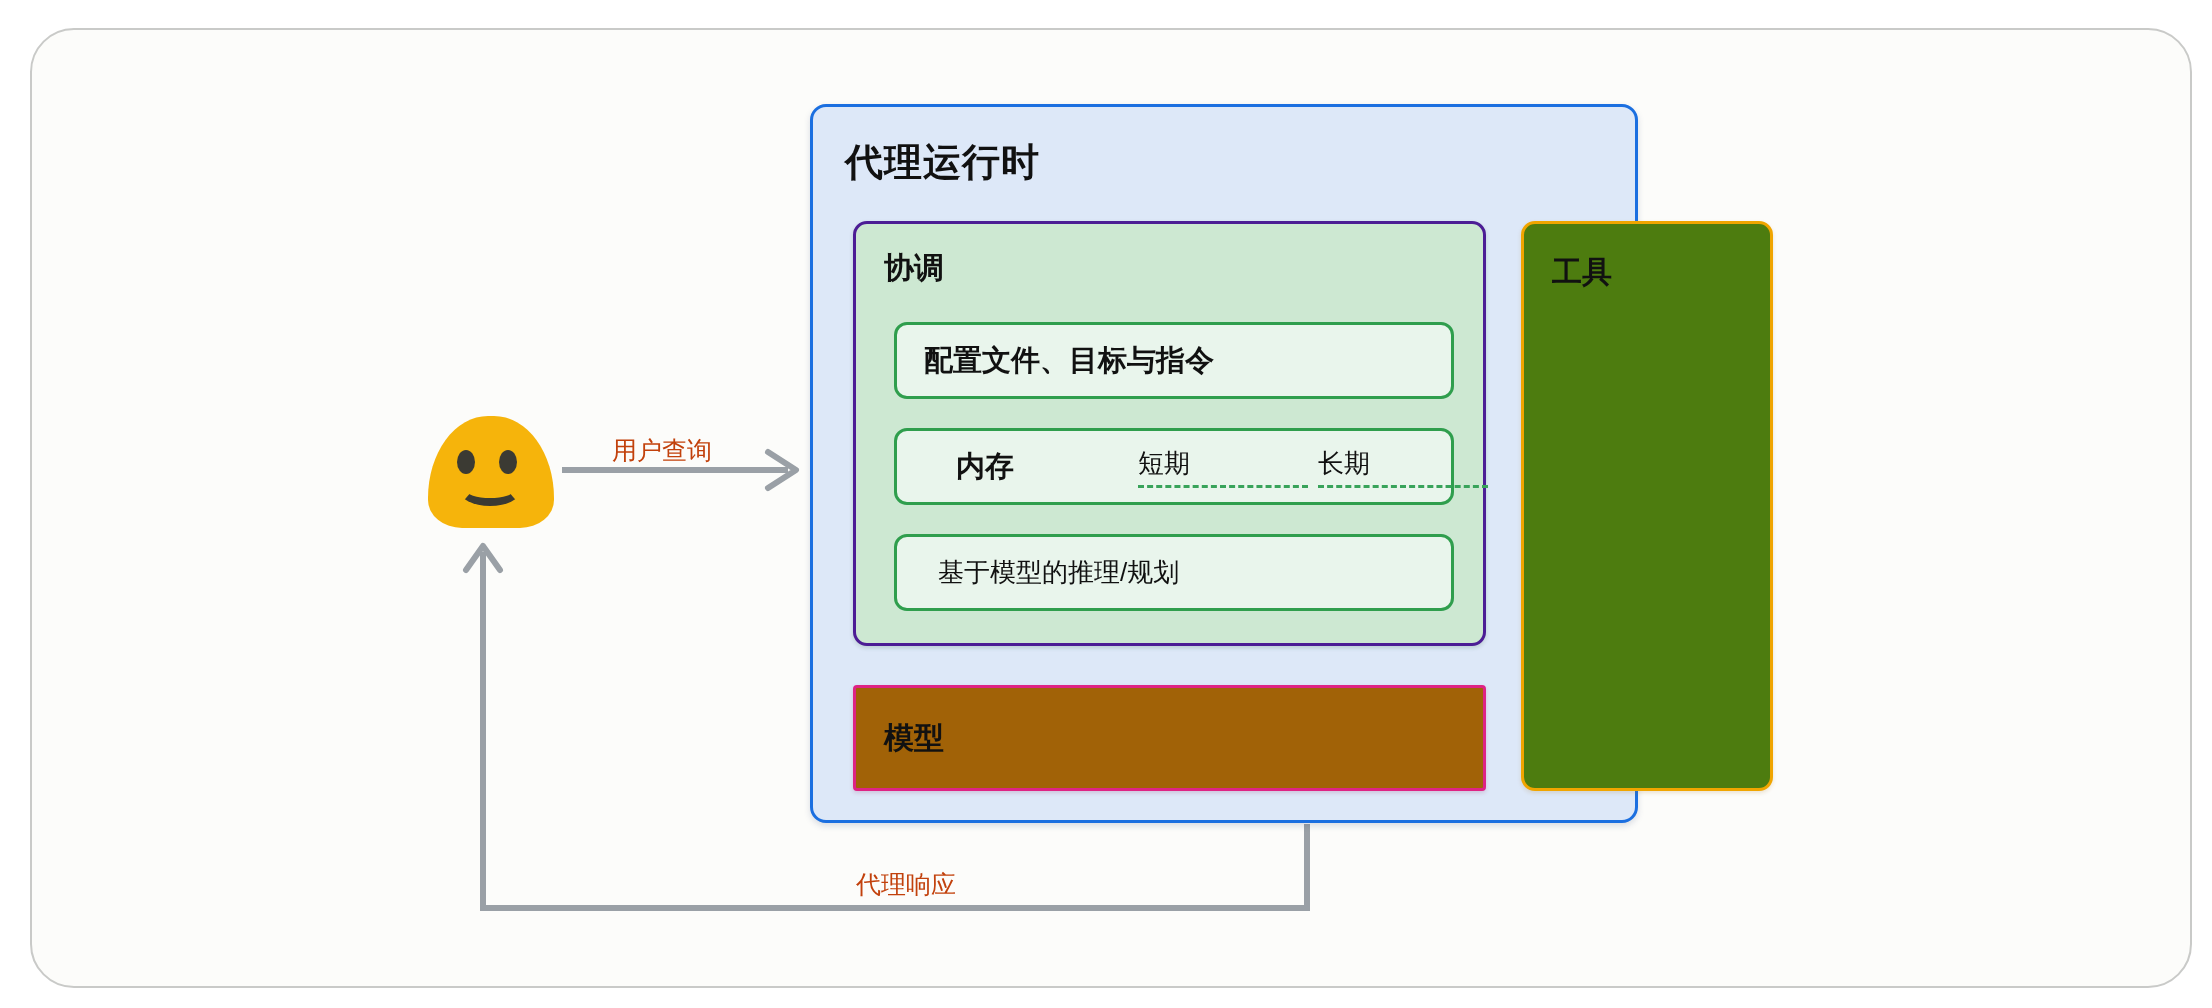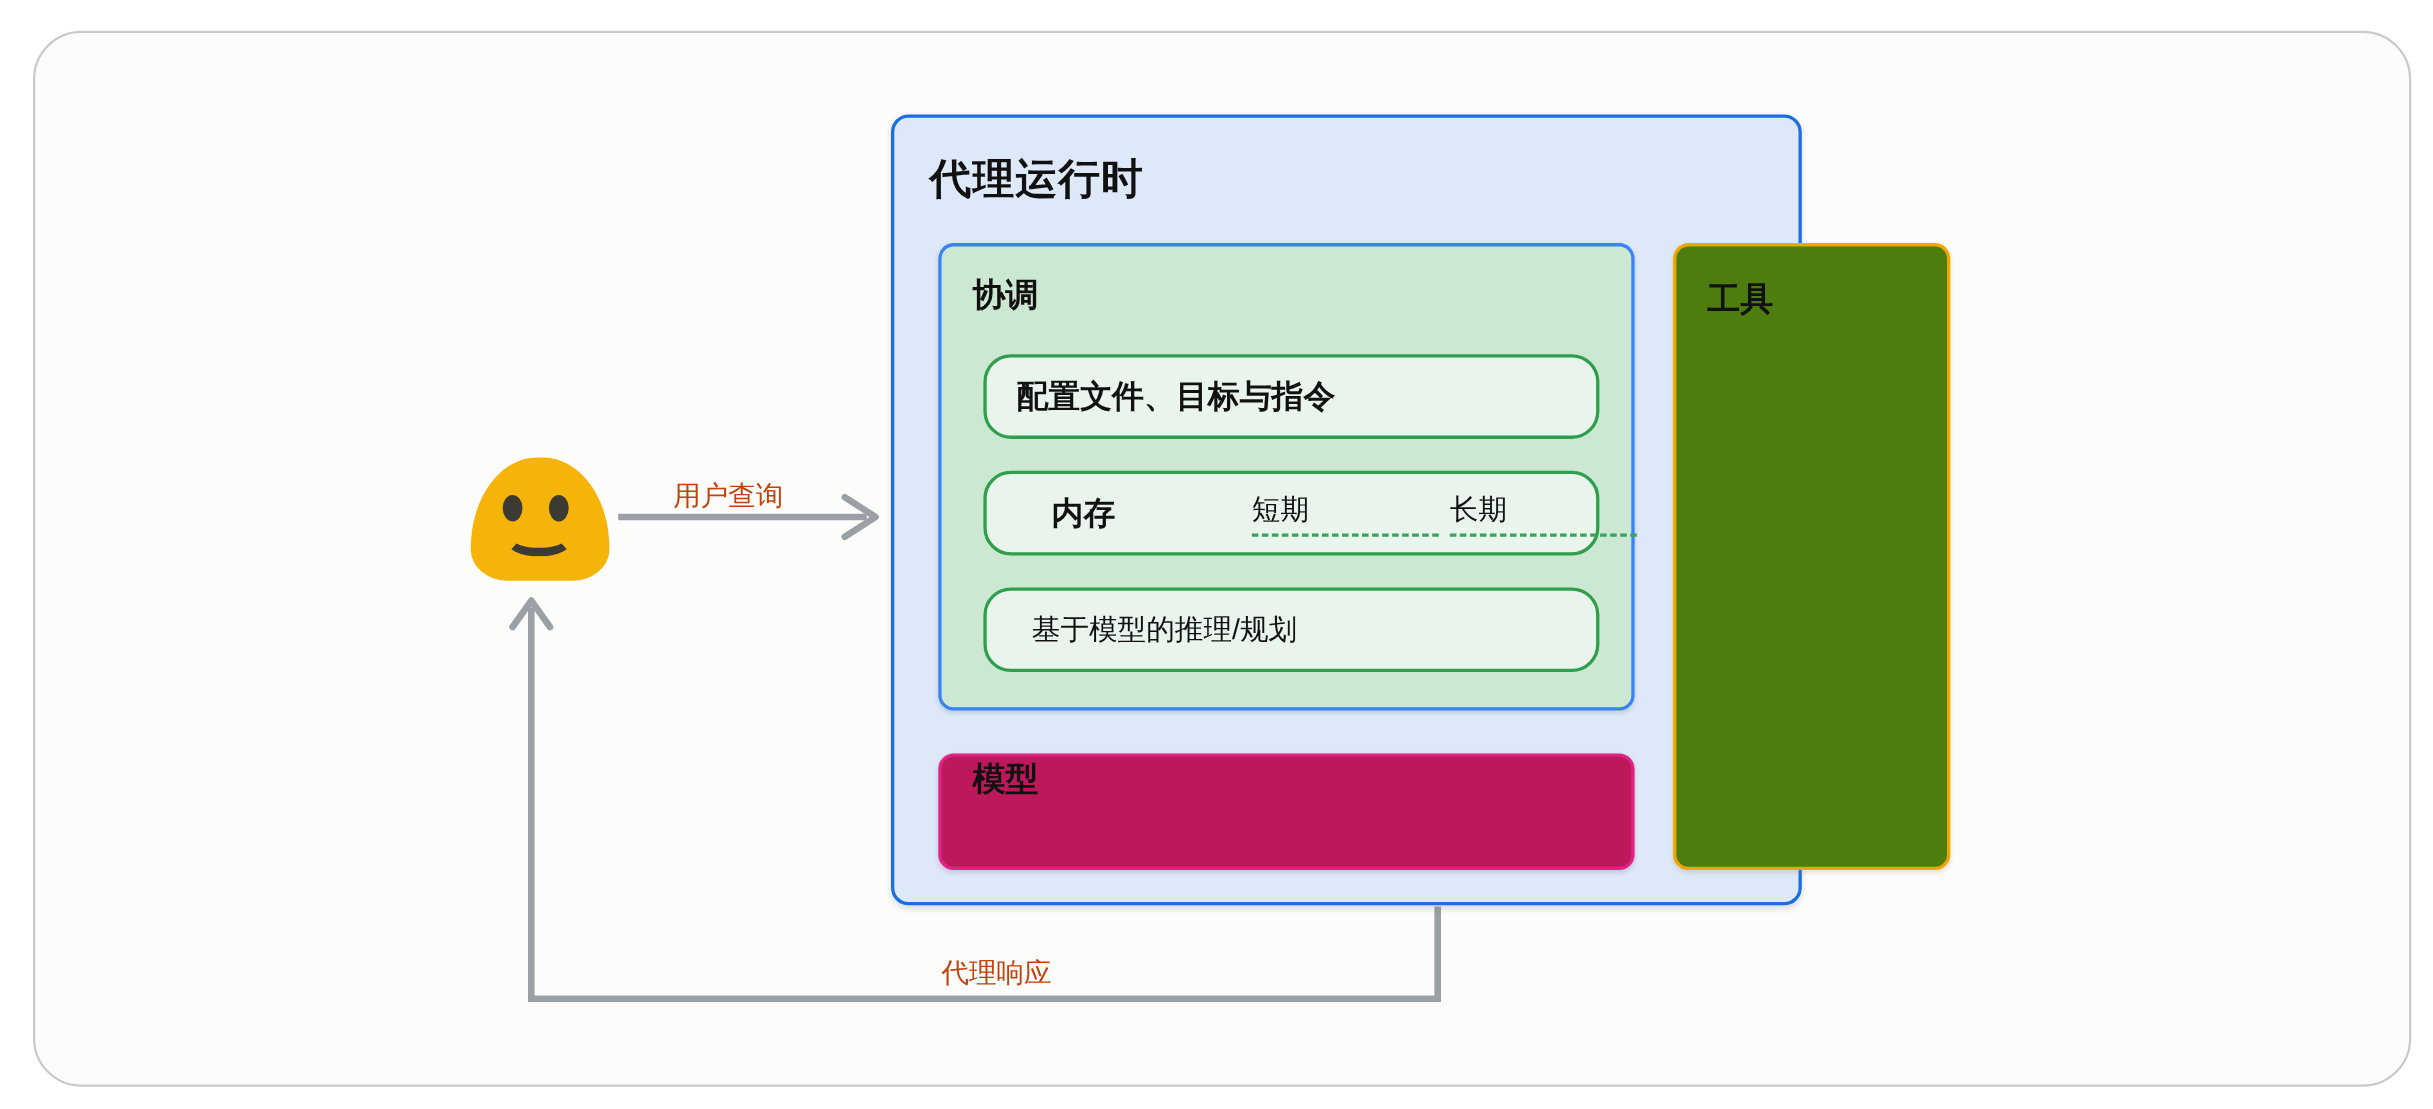--- a/index.html
+++ b/index.html
@@ -39,47 +39,47 @@
     position:absolute;left:810px;top:104px;width:828px;height:719px;
     background:#dde8f8;border:3px solid #1b6fe0;border-radius:16px;
     box-sizing:border-box;box-shadow:0 3px 6px rgba(60,80,120,0.18);text-decoration:underline;
   }
   .runtime-title{
     position:absolute;left:32px;top:30px;font-size:38px;font-weight:bold;letter-spacing:1px;
   }
   
   .orchestration{
     position:absolute;left:40px;top:114px;width:633px;height:425px;
-    background:#cde8d2;border:3px solid #3b82f6;border-radius:14px;box-sizing:border-box;
+    background:#cde8d2;border:3px solid #4c1d95;border-radius:14px;box-sizing:border-box;
     box-shadow:0 2px 4px rgba(40,90,50,0.18);
   }
   .orchestration-title{
     position:absolute;left:28px;top:24px;font-size:30px;font-weight:bold;
   }
   .green-sub{
     position:absolute;left:38px;width:560px;height:77px;
-    background:#e9f5ec;border:3px solid #2f9e4d;border-radius:25px;box-sizing:border-box;
+    background:#e9f5ec;border:3px solid #2f9e4d;border-radius:13px;box-sizing:border-box;
     display:flex;align-items:center;
   }
   .sub-profile{top:98px;}
   .sub-memory{top:204px;padding-left:32px;}
   .sub-reasoning{top:310px;}
   .sub-title{font-size:29px;font-weight:bold;margin-left:27px;white-space:nowrap;}
   .sub-text{font-size:26px;margin-left:41px;white-space:nowrap;}
   .mem-term{
     font-size:26px;white-space:nowrap;
     border-bottom:3px dashed #38a35a;padding-bottom:4px;padding-right:118px;
   }
   .mem-term.short{margin-left:124px;text-align:center;}
   .mem-term.long{margin-left:10px;}
   
   .model-box{
     position:absolute;left:40px;top:578px;width:633px;height:106px;
-    background:#be185d;border:3px solid #de2384;border-radius:14px;box-sizing:border-box;
-    display:flex;align-items:flex-start;box-shadow:0 2px 4px rgba(150,30,90,0.18);
+    background:#a16207;border:3px solid #de2384;border-radius:4px;box-sizing:border-box;
+    display:flex;align-items:center;box-shadow:0 2px 4px rgba(150,30,90,0.18);
   }
   .model-title{font-size:30px;font-weight:bold;margin-left:28px;}
   
   .tools-box{
     position:absolute;left:708px;top:114px;width:252px;height:570px;
     background:#4d7c0f;border:3px solid #f0a500;border-radius:14px;box-sizing:border-box;
     box-shadow:0 2px 4px rgba(160,110,20,0.18);
   }
   .tools-title{position:absolute;left:28px;top:28px;font-size:30px;font-weight:bold;}
 </style>

